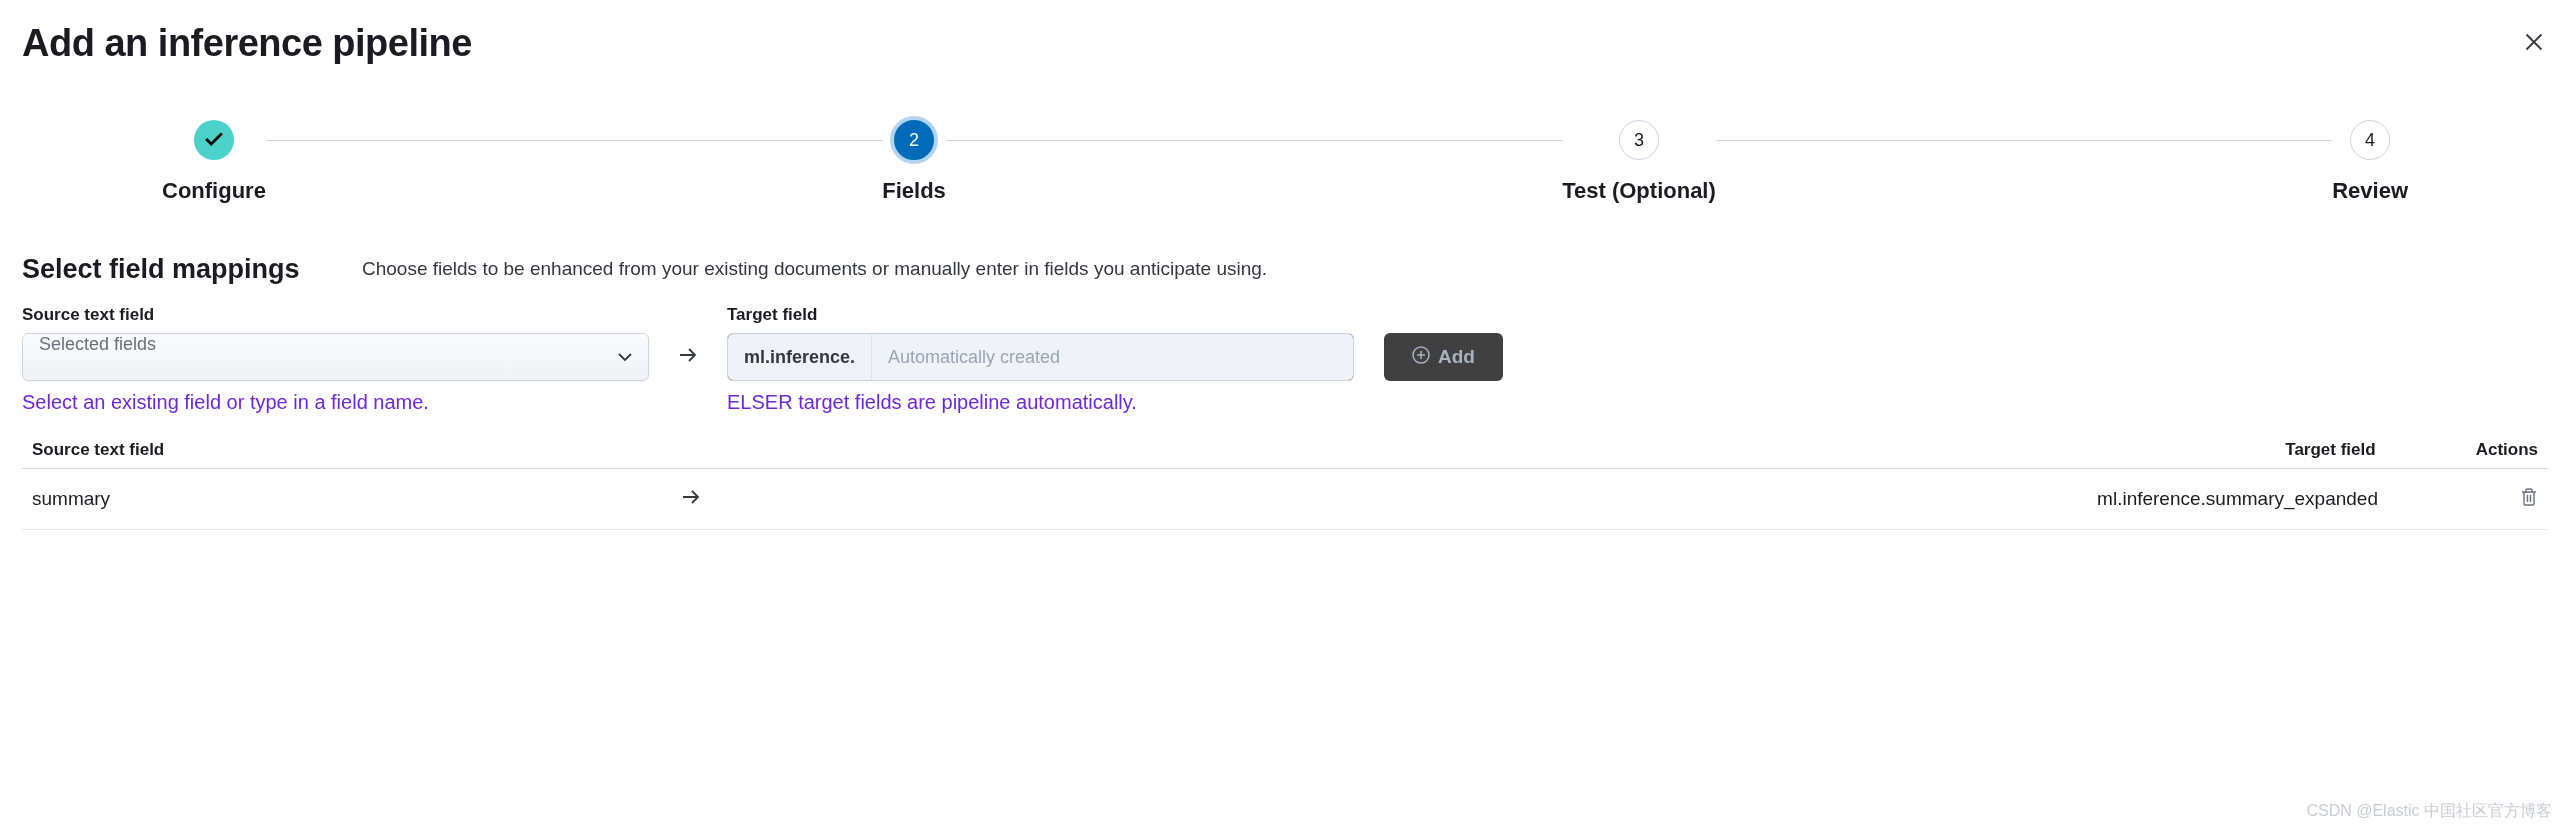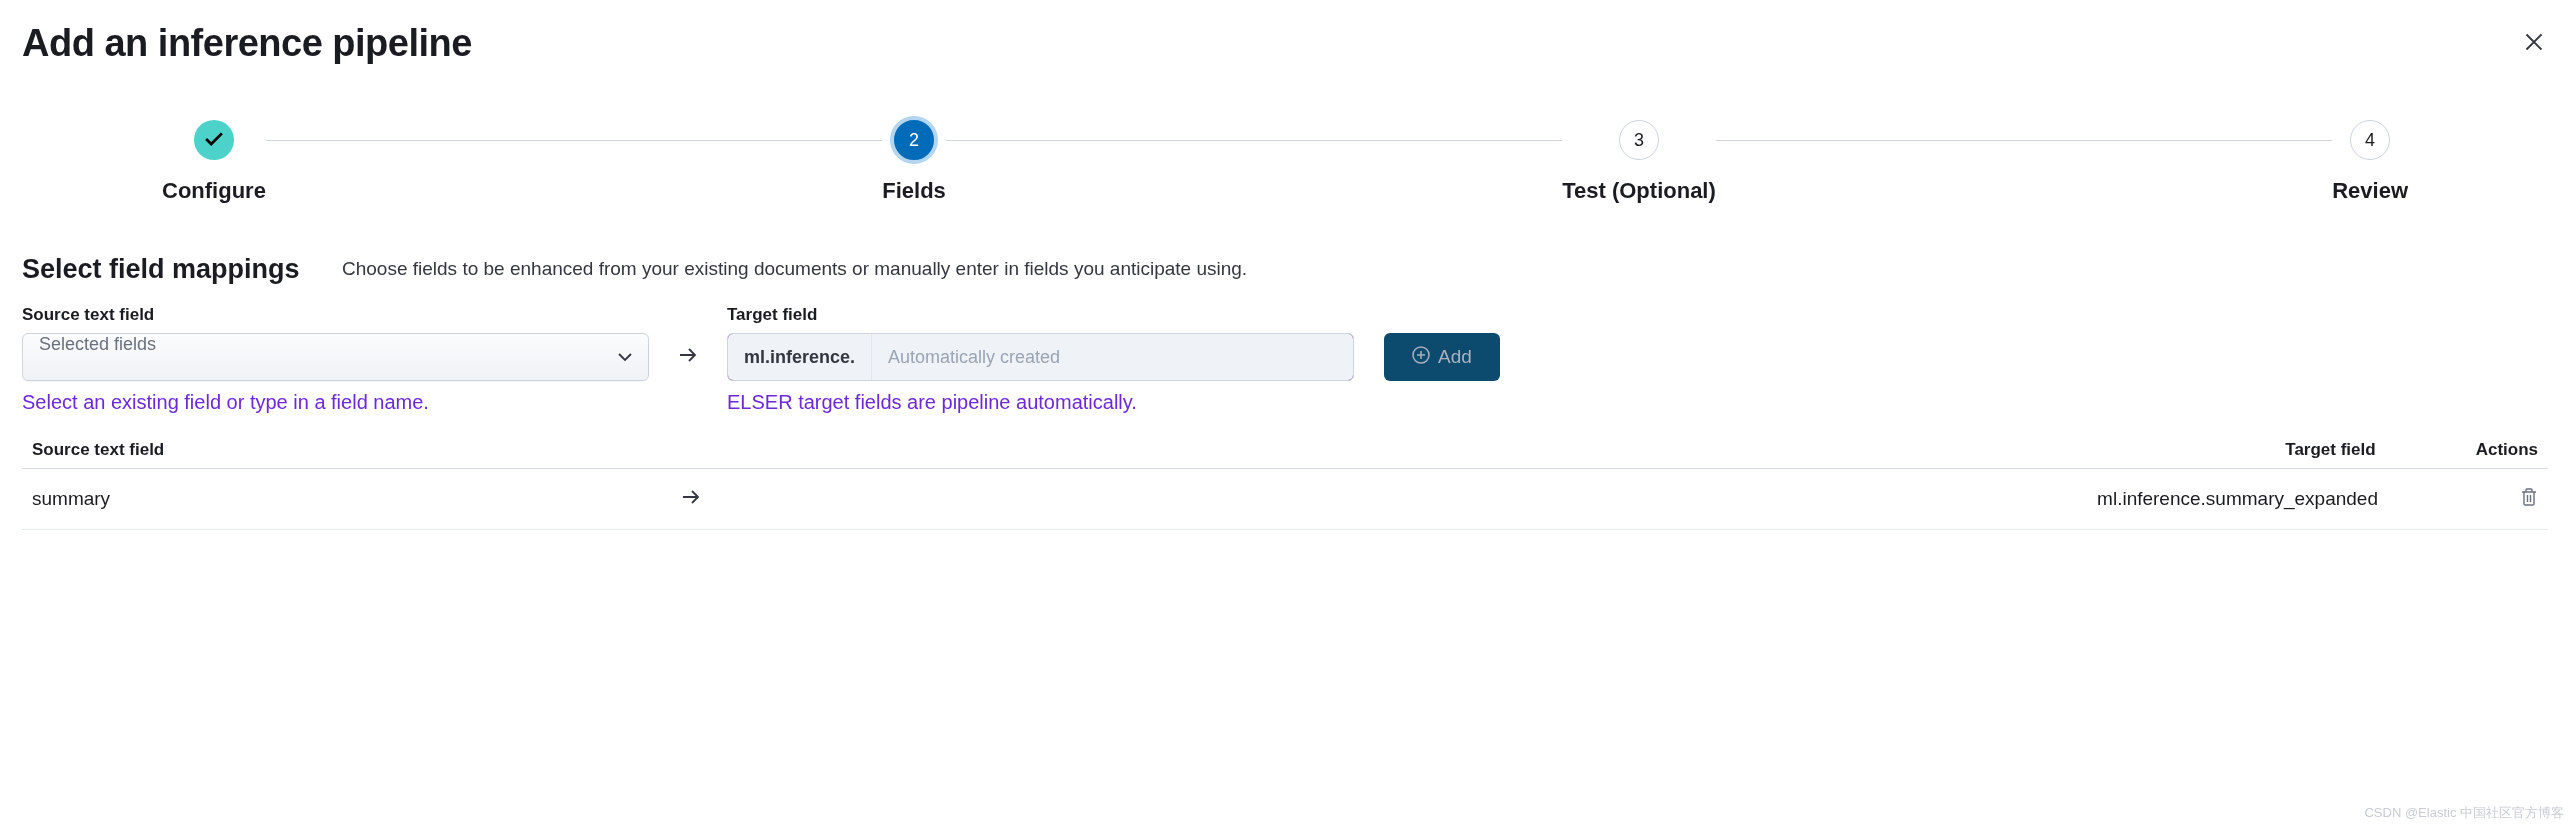--- a/index.html
+++ b/index.html
@@ -77,21 +77,21 @@
     }
     .step-connector {
       flex: 1;
       height: 1px;
       background: #cdd3df;
       margin-top: 20px;
     }
     .section-row {
       display: flex;
       align-items: flex-start;
-      gap: 40px;
+      gap: 60px;
       margin-bottom: 20px;
     }
     .section-title {
       font-size: 27px;
       font-weight: 700;
       flex: 0 0 auto;
       min-width: 280px;
     }
     .section-desc {
       font-size: 19px;
@@ -181,25 +181,25 @@
       color: #6d28d9;
       margin-top: 10px;
     }
     .add-col {
       padding-left: 30px;
       margin-top: 28px;
     }
     .add-btn {
       height: 48px;
       padding: 0 28px;
-      background: #0c4a6e;
+      background: #404040;
       border: none;
       border-radius: 6px;
       font-size: 19px;
-      font-weight: 400;
+      font-weight: 700;
       color: #aab1bf;
       display: flex;
       align-items: center;
       gap: 8px;
     }
     .add-btn svg {
       width: 18px;
       height: 18px;
     }
     .table-wrap {
@@ -256,22 +256,22 @@
       width: 18px;
       height: 14px;
     }
     .check-icon svg {
       width: 18px;
       height: 14px;
     }
     .watermark {
       position: fixed;
       bottom: 4px;
-      right: 6px;
-      font-size: 13px;
+      right: 18px;
+      font-size: 16px;
       color: #c8ccd4;
     }
   </style>
 </head>
 <body>
 
 <div class="header-row">
   <h1 class="page-title">Add an inference pipeline</h1>
   <div class="close-btn">
     <span>

